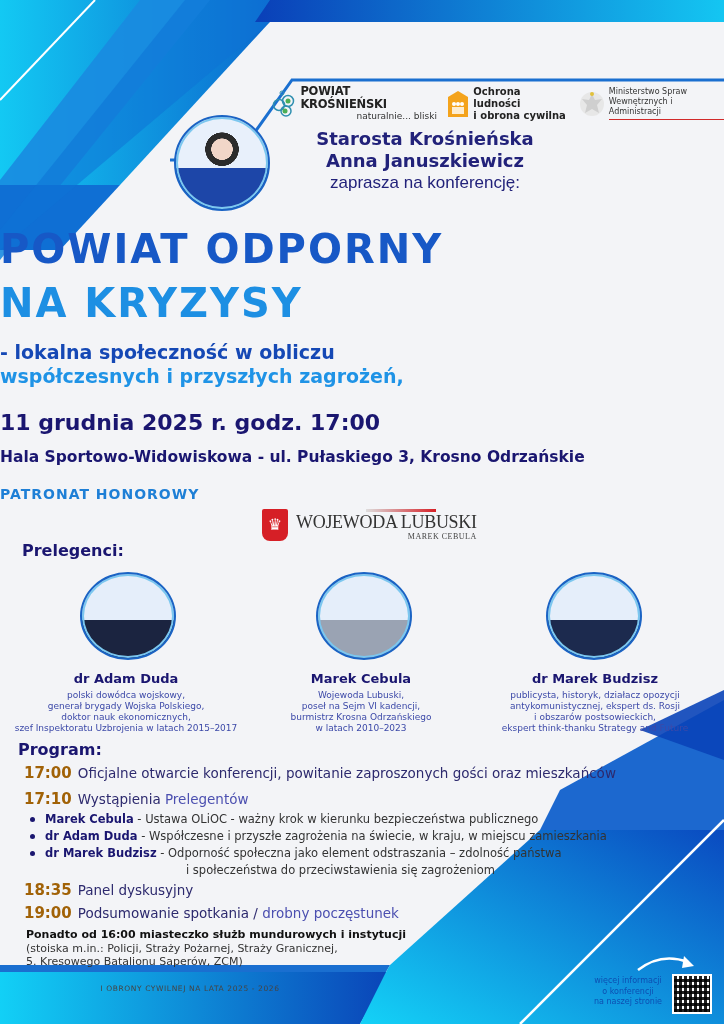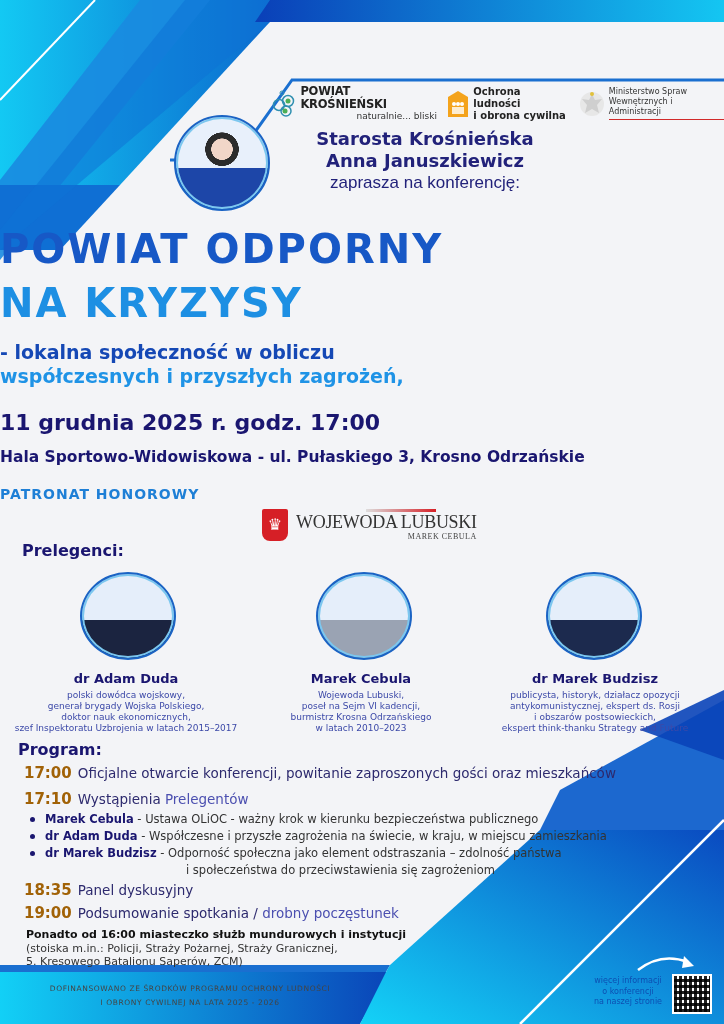--- a/index.html
+++ b/index.html
@@ -228,21 +228,20 @@
   <span class="tm">19:00</span><span>Podsumowanie spotkania /</span> <span class="hl">drobny poczęstunek</span>
 </div>
 
 <div class="extra">
   <b>Ponadto od 16:00 miasteczko służb mundurowych i instytucji</b><br>
   <span>(stoiska m.in.: Policji, Straży Pożarnej, Straży Granicznej,</span><br>
   <span> 5. Kresowego Batalionu Saperów, ZCM)</span>
 </div>
 
 <div class="funding">
-  <div>DOFINANSOWANO ZE ŚRODKÓW PROGRAMU OCHRONY LUDNOŚCI</div>
   <div>I OBRONY CYWILNEJ NA LATA 2025 - 2026</div>
 </div>
 
 <svg class="abs" style="left:636px; top:950px;" width="60" height="24">
   <path d="M2 20 Q 25 2 52 12" fill="none" stroke="#fff" stroke-width="2.5"></path>
   <polygon points="48,6 58,16 46,18" fill="#fff"></polygon>
 </svg>
 <div class="qr-text">
   <div>więcej informacji</div>
   <div>o konferencji</div>

